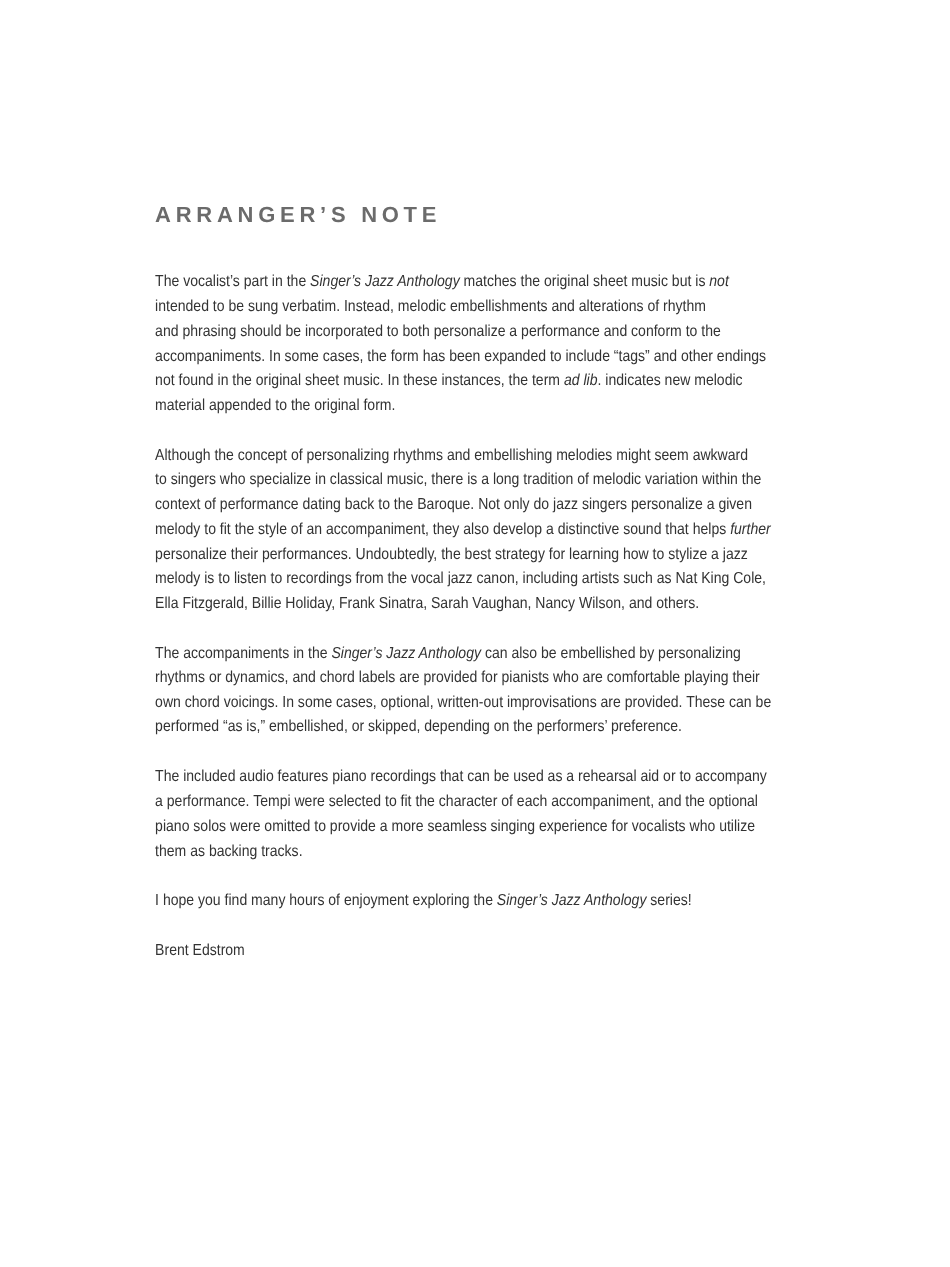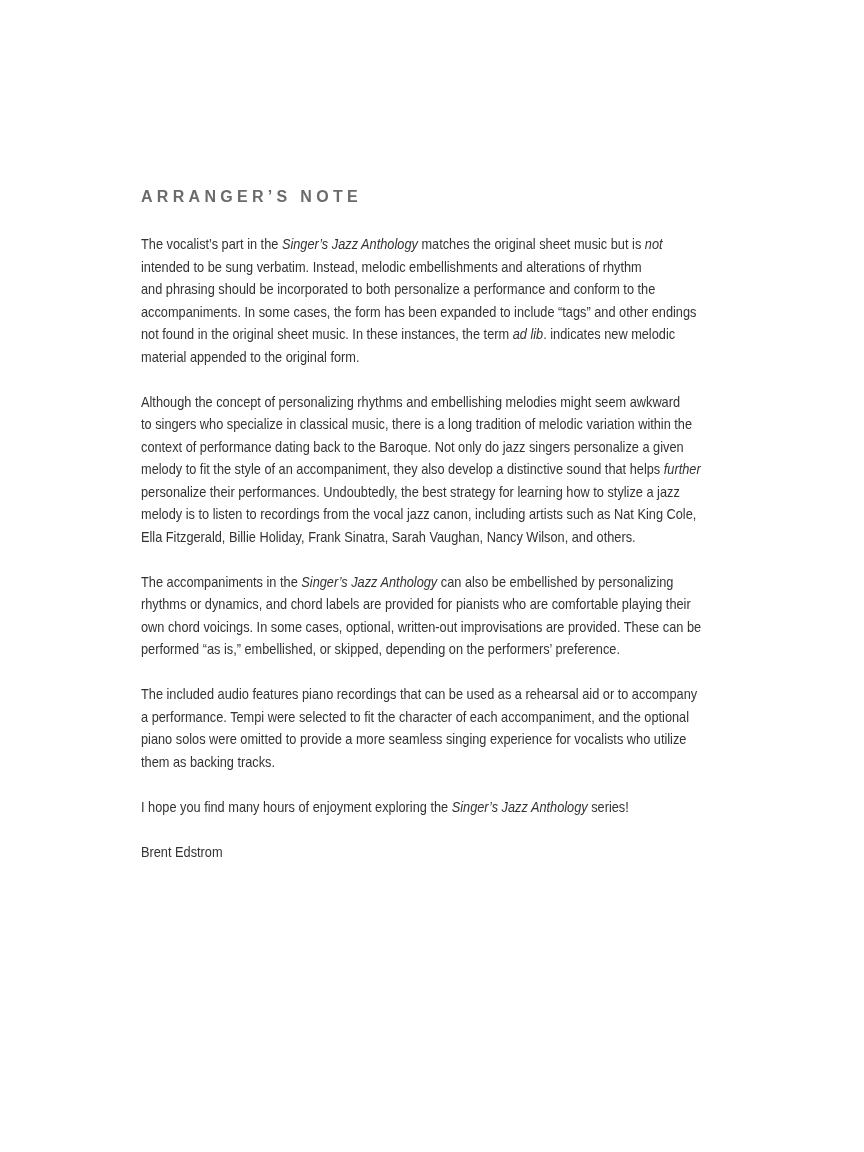--- a/index.html
+++ b/index.html
@@ -15,22 +15,22 @@
   }
 
   .content {
     position: absolute;
     left: 141px;
     top: 188px;
     width: 640px;
   }
 
   .heading {
-    margin: 0 0 28px 0;
-    font-size: 16px;
+    margin: 0 0 40px 0;
+    font-size: 20px;
     line-height: 17px;
     font-weight: bold;
     letter-spacing: 4.3px;
     color: var(--heading-color, #6b6b6b);
   }
 
   .para {
     margin: 0 0 22.5px 0;
     font-size: 14.5px;
     line-height: 22.5px;

